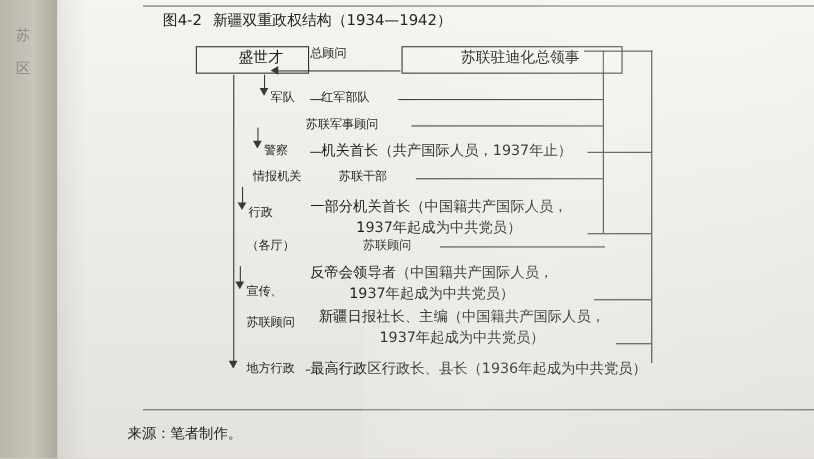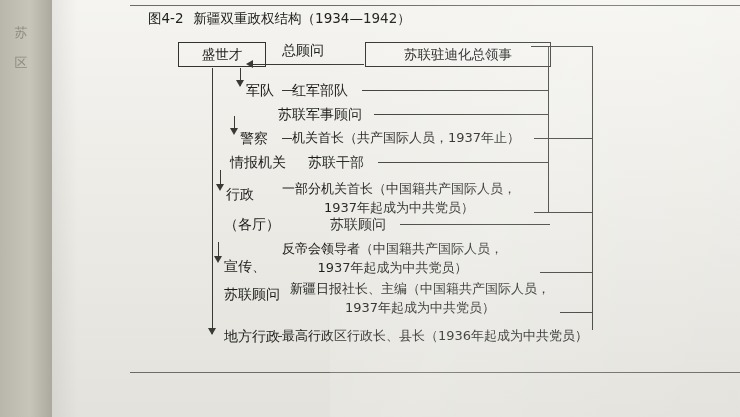--- a/index.html
+++ b/index.html
@@ -84,35 +84,36 @@
   
   .diagram {
     position: absolute;
     left: 78px;
     top: 28px;
     width: 620px;
     height: 340px;
   }
   .node {
     position: absolute;
-    font-size: 14px;
+    font-size: 11px;
     color: #1d1d1a;
     white-space: nowrap;
     line-height: 1.25;
   }
   .node.small { font-size: 13px; }
   .boxed-label {
     position: absolute;
     border: 1px solid #33332e;
     font-size: 13.5px;
     color: #1b1b18;
     white-space: nowrap;
-    padding: 3px 9px 4px 9px;
+    padding: 3px 9px 4px 24px;
     line-height: 1.2;
     background: rgba(255,255,255,0.12);
+    font-family: Liberation Mono, monospace;
   }
   .ln {
     position: absolute;
     background: #3a3a34;
   }
   .ln.h { height: 1px; }
   .ln.v { width: 1px; }
 
   .arrow {
     position: absolute;
@@ -234,16 +235,17 @@
         <span class="l2">1937年起成为中共党员）</span>
       </div>
       <div class="ln h" style="left:430px; top:284px; width:32px;"></div>
 
       <div class="node" style="left:94px; top:300px;">地方行政</div>
       <div class="node small" style="left:152px; top:300px;">最高行政区行政长、县长（1936年起成为中共党员）</div>
       <div class="ln h" style="left:148px; top:308px; width:4px;"></div>
 
     </div>
 
+    <div class="source">来源：笔者制作。</div>
   </div>
 
   <div class="glare"></div>
 </div>
 
 </body></html>

